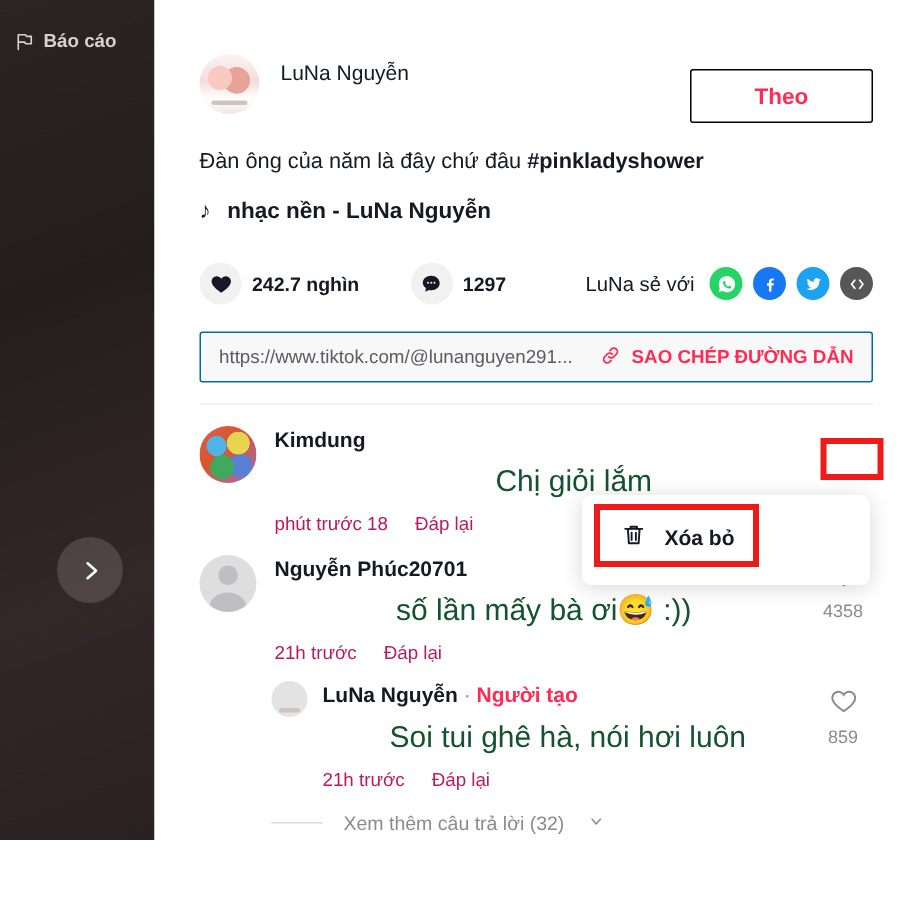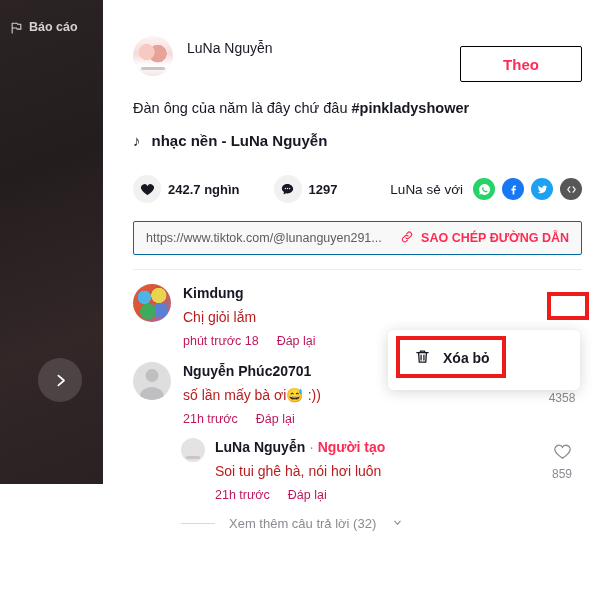--- a/index.html
+++ b/index.html
@@ -19,21 +19,21 @@
     width: 600px;
     height: 600px;
     display: flex;
     background: #ffffff;
   }
 
   
   .video-panel {
     position: relative;
     width: 103px;
-    height: 484px;
+    height: 560px;
     background: linear-gradient(160deg, #2b2324 0%, #241d1e 35%, #332728 70%, #2a2122 100%);
     flex: 0 0 103px;
     overflow: hidden;
   }
   .report-btn {
     position: absolute;
     top: 20px;
     left: 10px;
     display: flex;
     align-items: center;
@@ -305,24 +305,25 @@
     color: #161823;
     line-height: 1.3;
   }
   .c-creator-sep { color: #8a8b91; font-weight: 400; }
   .c-creator {
     color: #fe2c55;
     font-weight: 700;
     text-align: right;
   }
   .c-text {
-    font-size: 14px;
-    color: #b91c1c;
+    font-size: 20px;
+    color: #14532d;
     margin-top: 6px;
     line-height: 1.35;
+    text-align: center;
   }
   .c-meta {
     margin-top: 7px;
     display: flex;
     gap: 18px;
     font-size: 12.5px;
     color: #be185d;
   }
   .c-meta .reply-link { cursor: pointer; }
   .c-like {

